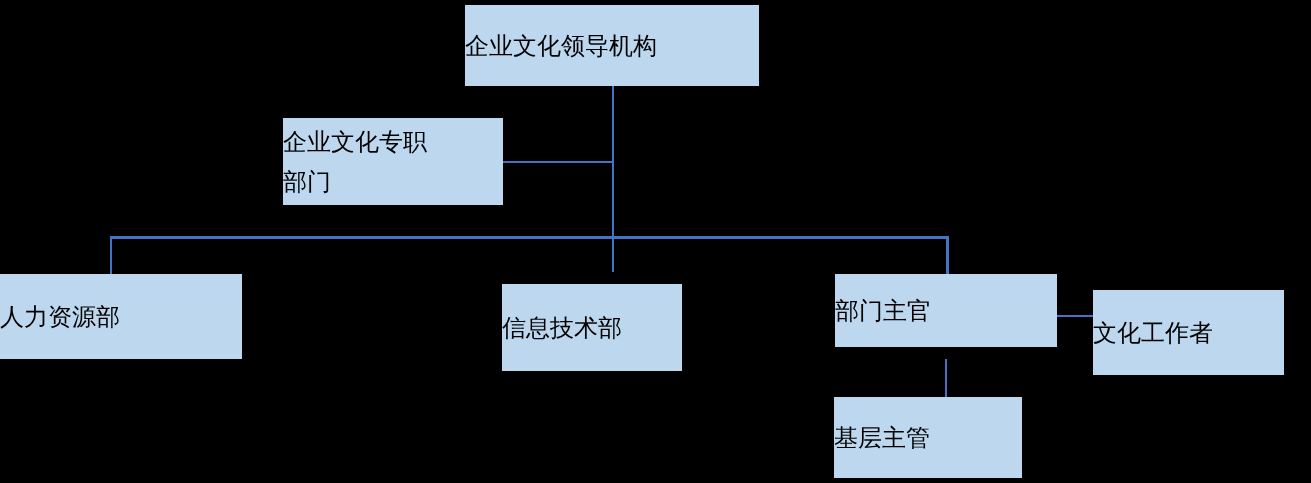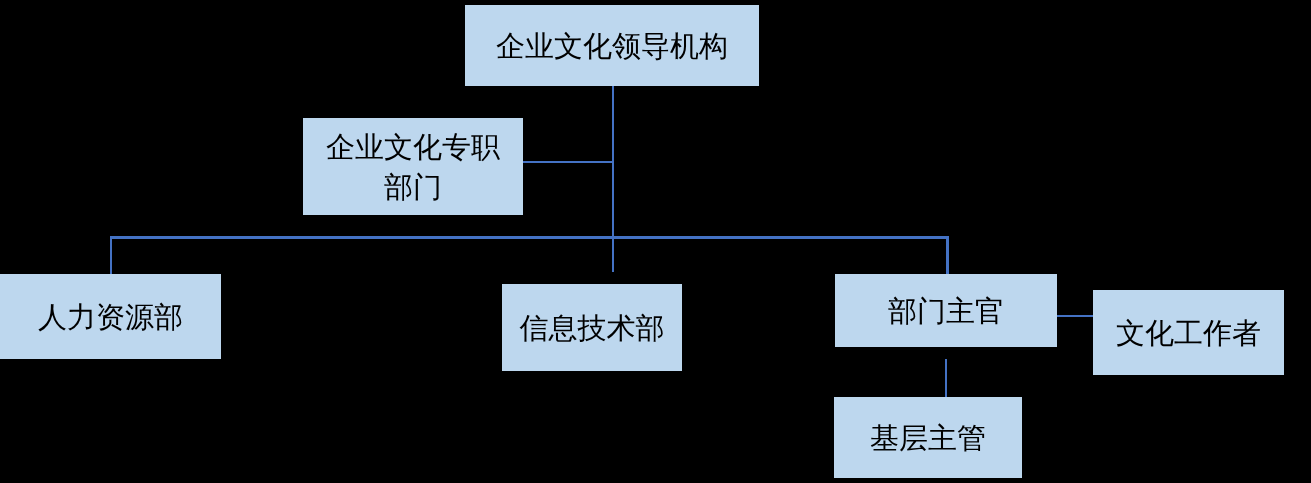--- a/index.html
+++ b/index.html
@@ -14,24 +14,24 @@
     background: var(--bg, #000000);
     font-family: "Liberation Sans", sans-serif;
     overflow: hidden;
   }
   .node {
     position: absolute;
     background: var(--fill, #BDD7EE);
     color: var(--text, #000000);
     display: flex;
     flex-direction: column;
-    align-items: center;
+    align-items: flex-start;
     justify-content: center;
     text-align: center;
-    font-size: 29px;
+    font-size: 24px;
     line-height: 40px;
     white-space: nowrap;
   }
   .node span { display: block; }
   .line {
     position: absolute;
     background: var(--line, #4472C4);
   }
 </style>
 </head>
@@ -44,26 +44,26 @@
   <div class="line" style="left:110px; top:236px; width:839px; height:3px;"></div>
   <div class="line" style="left:110px; top:238px; width:2px; height:37px;"></div>
   <div class="line" style="left:946px; top:236px; width:3px; height:39px;"></div>
   <div class="line" style="left:1057px; top:315px; width:36px; height:2px;"></div>
   <div class="line" style="left:945px; top:359px; width:2px; height:38px;"></div>
 
   <div class="node" style="left:465px; top:5px; width:294px; height:81px;">
     <span>企业文化领导机构</span>
   </div>
 
-  <div class="node" style="left:283px; top:118px; width:220px; height:97px;margin-left:20px;">
+  <div class="node" style="left:283px; top:118px; width:220px; height:87px;">
     <span>企业文化专职</span>
     <span>部门</span>
   </div>
 
-  <div class="node" style="left:0px; top:274px; width:221px; height:85px;font-family:Liberation Serif, serif;">
+  <div class="node" style="left:0px; top:274px; width:242px; height:85px;font-family:Liberation Serif, serif;">
     <span>人力资源部</span>
   </div>
 
   <div class="node" style="left:502px; top:260px; width:180px; height:87px;margin-top:24px;">
     <span>信息技术部</span>
   </div>
 
   <div class="node" style="left:835px; top:274px; width:222px; height:73px;">
     <span>部门主官</span>
   </div>

